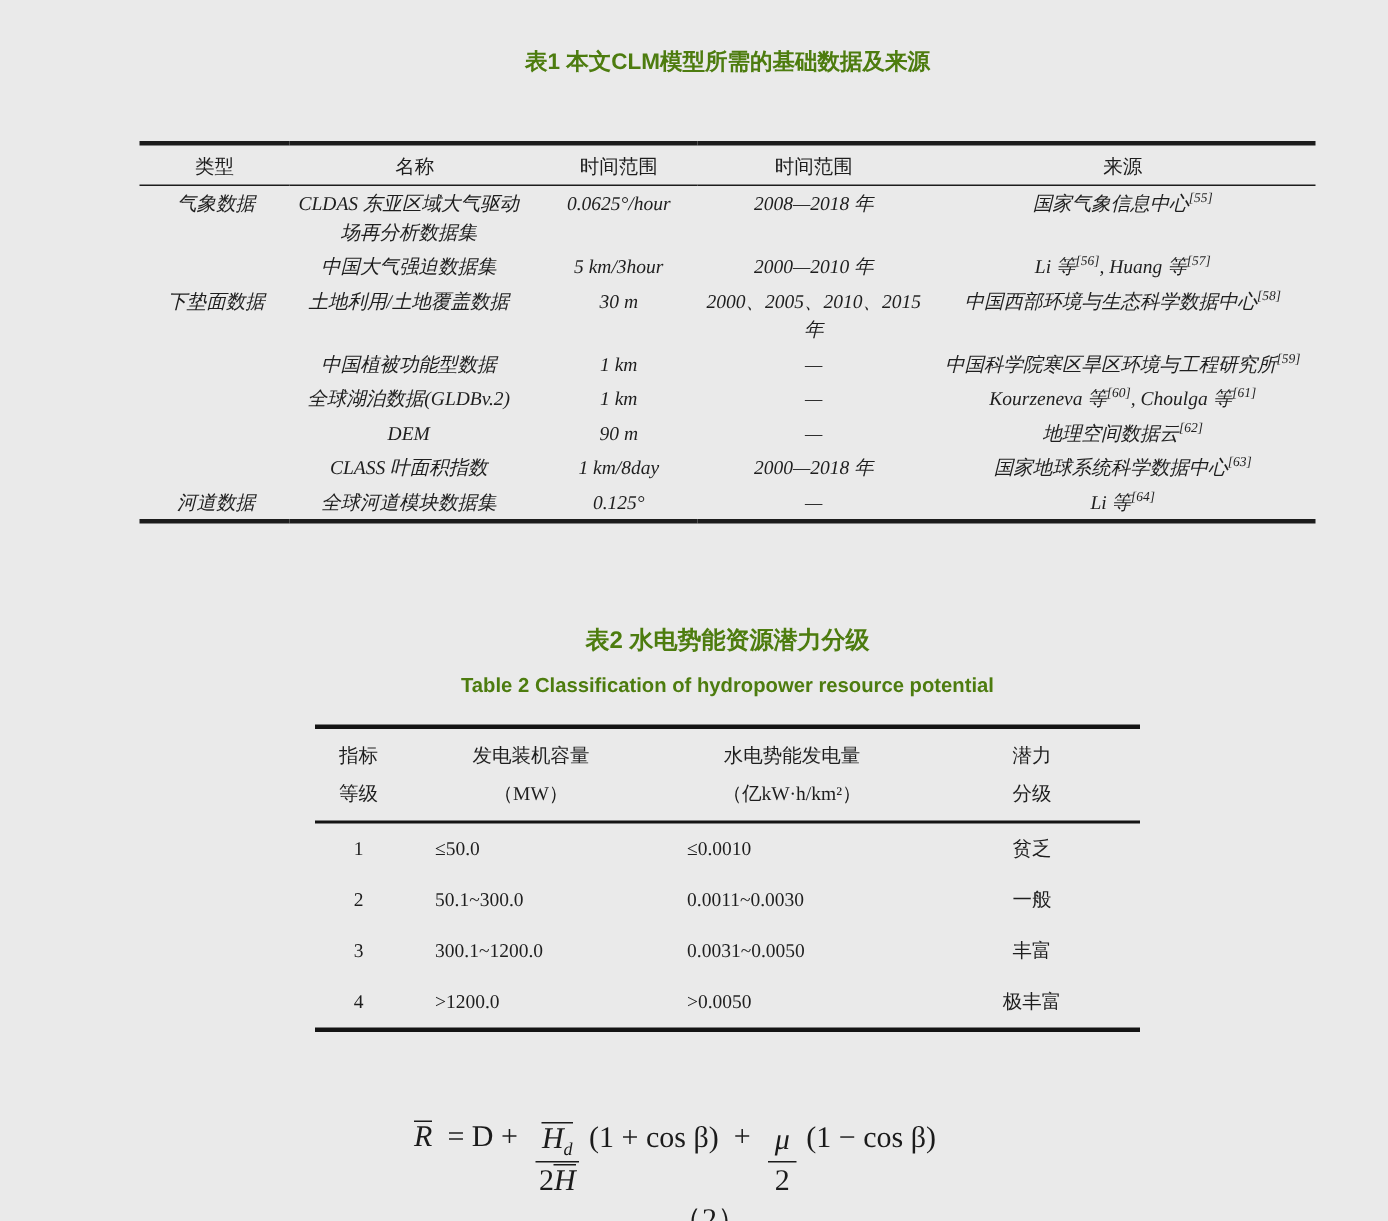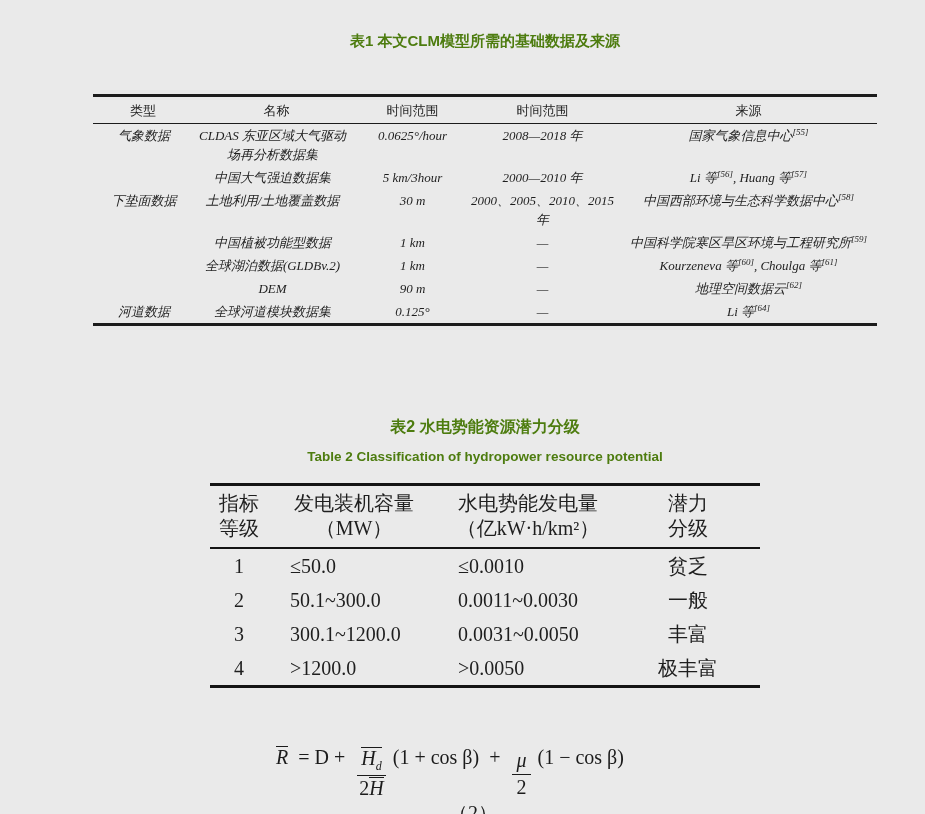--- a/index.html
+++ b/index.html
@@ -33,21 +33,21 @@
   .t1 th{font-weight:normal;text-align:center;padding:4px 0 3px;}
   .t1 td{vertical-align:top;text-align:center;padding:2px 0;font-style:italic;}
   .t1 td.c1{padding-left:2px;}
   .t1 td.c2{padding-left:2px;padding-right:10px;}
   .t1 sup{font-size:9px;line-height:0;}
 
   
   .t2{
     position:absolute;left:210px;top:483px;width:550px;
     border-top:3px solid #141414;border-bottom:3px solid #141414;
-    font-size:20px;
+    font-size:13px;
   }
   .t2 thead tr{border-bottom:2px solid #141414;}
   .t2 th{font-weight:normal;text-align:center;padding:5px 0 6px;line-height:25px;}
   .t2 td{padding:5px 0;line-height:24px;}
   .t2 td.g1{text-align:center;}
   .t2 td.g2{text-align:left;padding-left:22px;}
   .t2 td.g3{text-align:left;padding-left:18px;}
   .t2 td.g4{text-align:center;}
 
   
@@ -127,20 +127,27 @@
         <td class="c3">1 km</td>
         <td class="c4">—</td>
         <td class="c5"><span>Kourzeneva 等</span><sup>[60]</sup><span>, Choulga 等</span><sup>[61]</sup></td>
       </tr>
       <tr>
         <td class="c1"></td>
         <td class="c2">DEM</td>
         <td class="c3">90 m</td>
         <td class="c4">—</td>
         <td class="c5"><span>地理空间数据云</span><sup>[62]</sup><span></span><sup></sup></td>
+      </tr>
+      <tr>
+        <td class="c1"></td>
+        <td class="c2">CLASS 叶面积指数</td>
+        <td class="c3">1 km/8day</td>
+        <td class="c4">2000—2018 年</td>
+        <td class="c5"><span>国家地球系统科学数据中心</span><sup>[63]</sup><span></span><sup></sup></td>
       </tr>
       <tr>
         <td class="c1">河道数据</td>
         <td class="c2">全球河道模块数据集</td>
         <td class="c3">0.125°</td>
         <td class="c4">—</td>
         <td class="c5"><span>Li 等</span><sup>[64]</sup><span></span><sup></sup></td>
       </tr>
     </tbody>
   </table>

